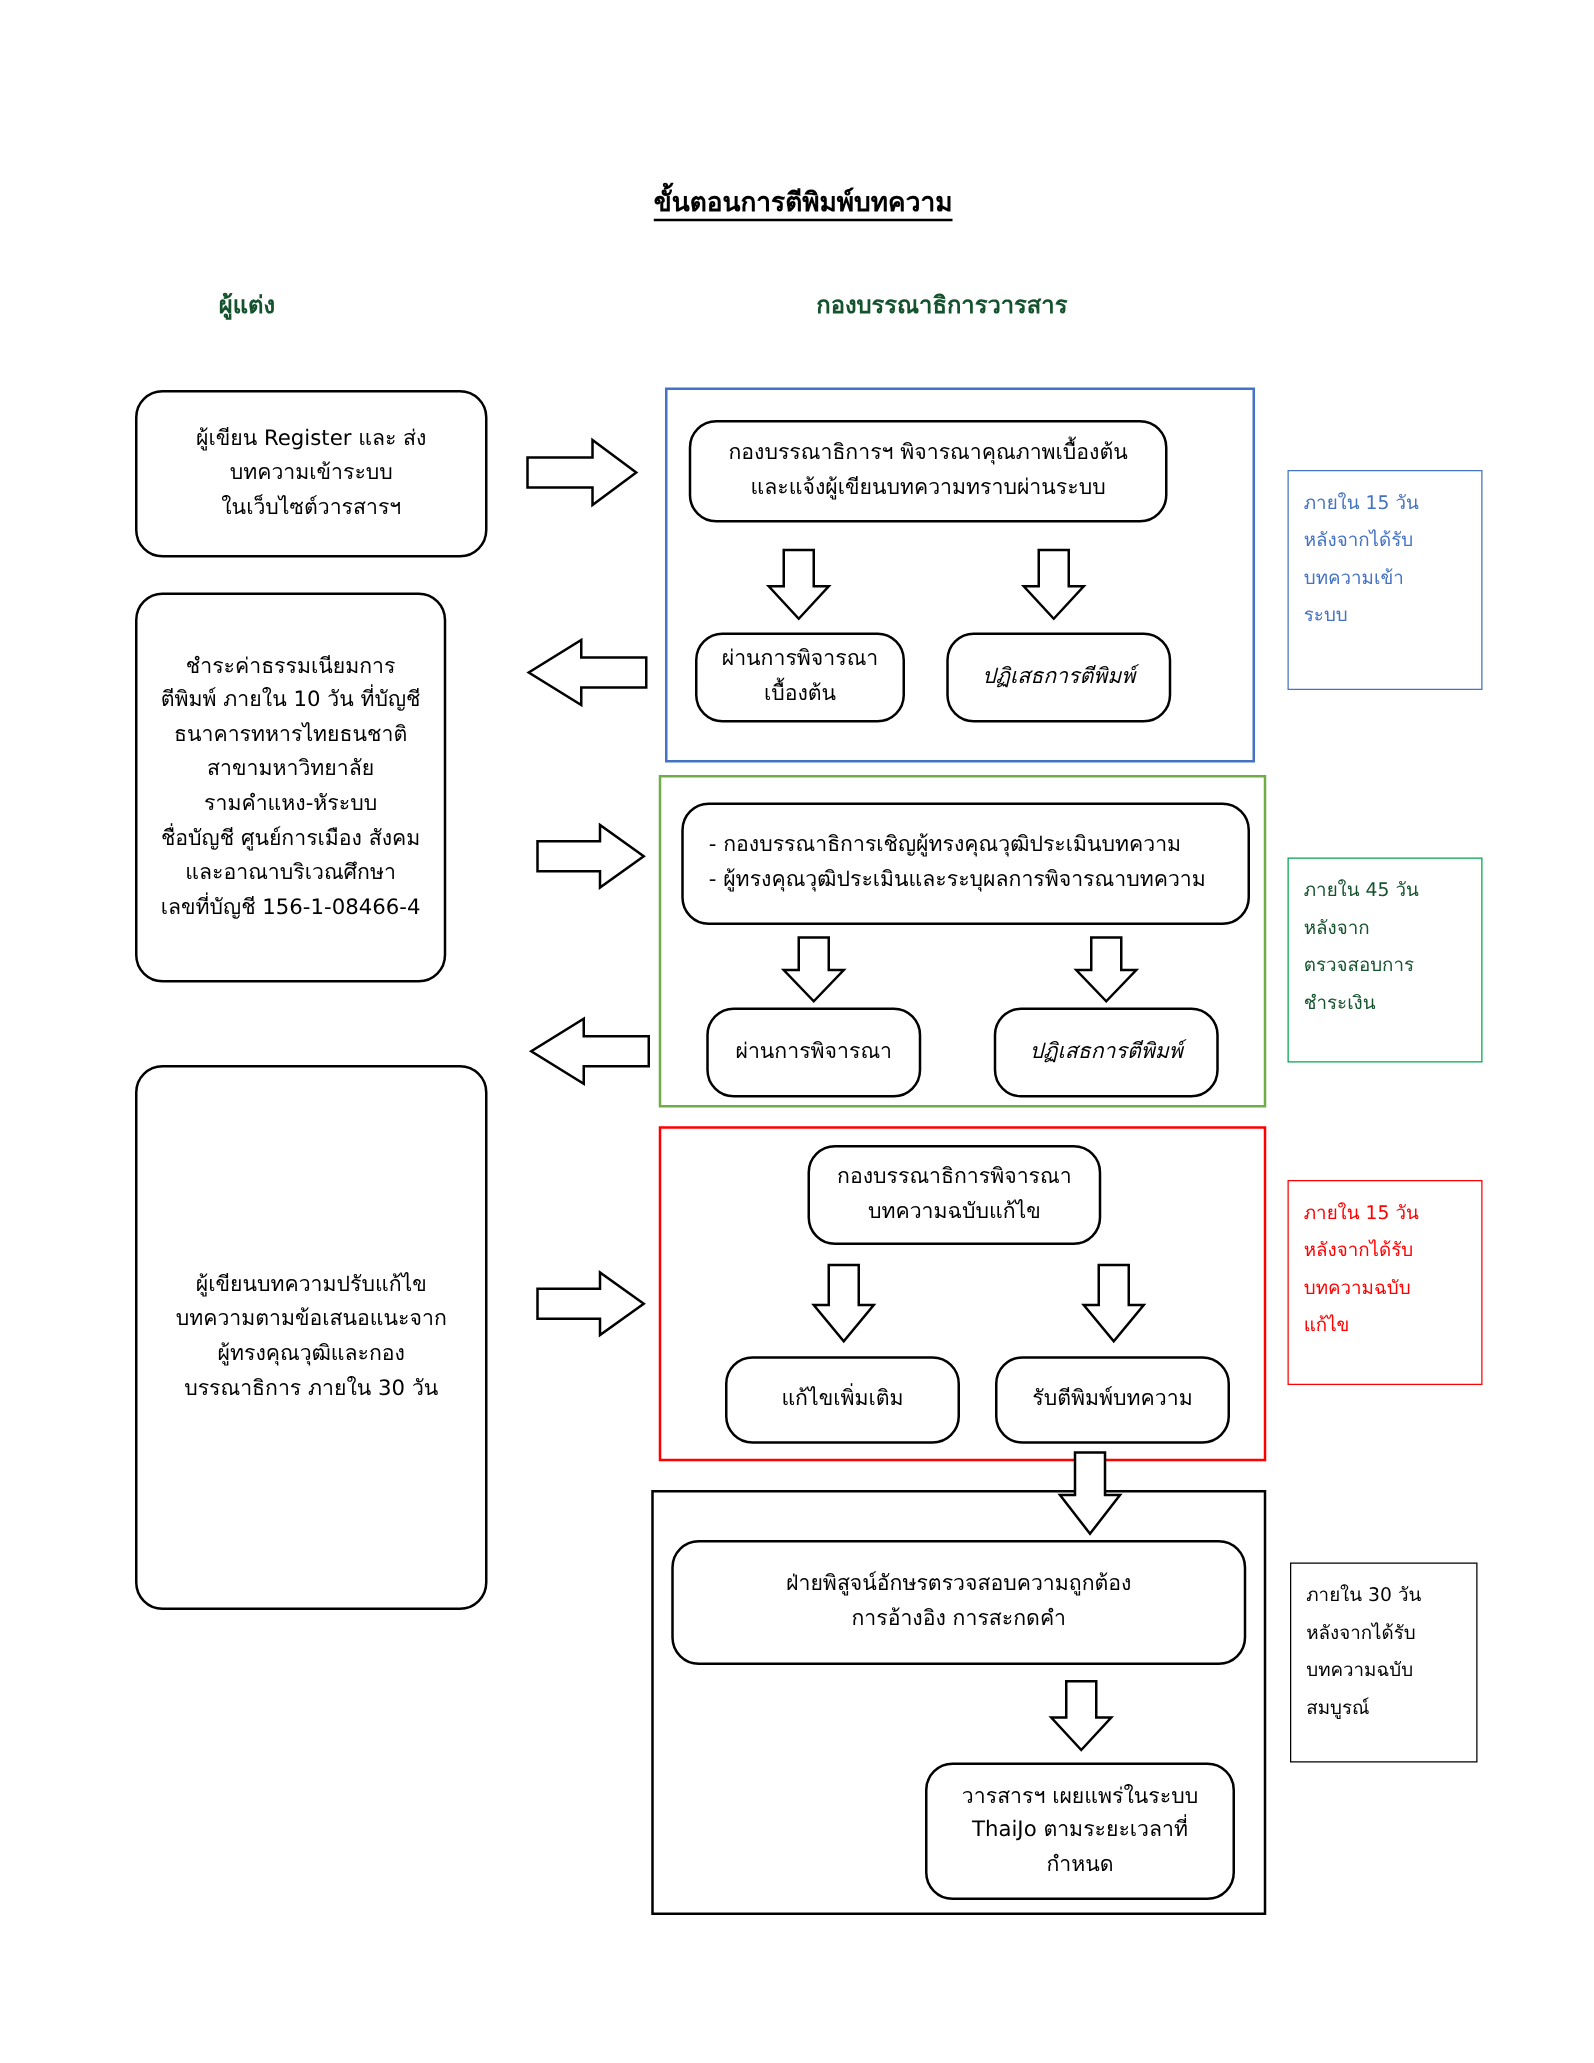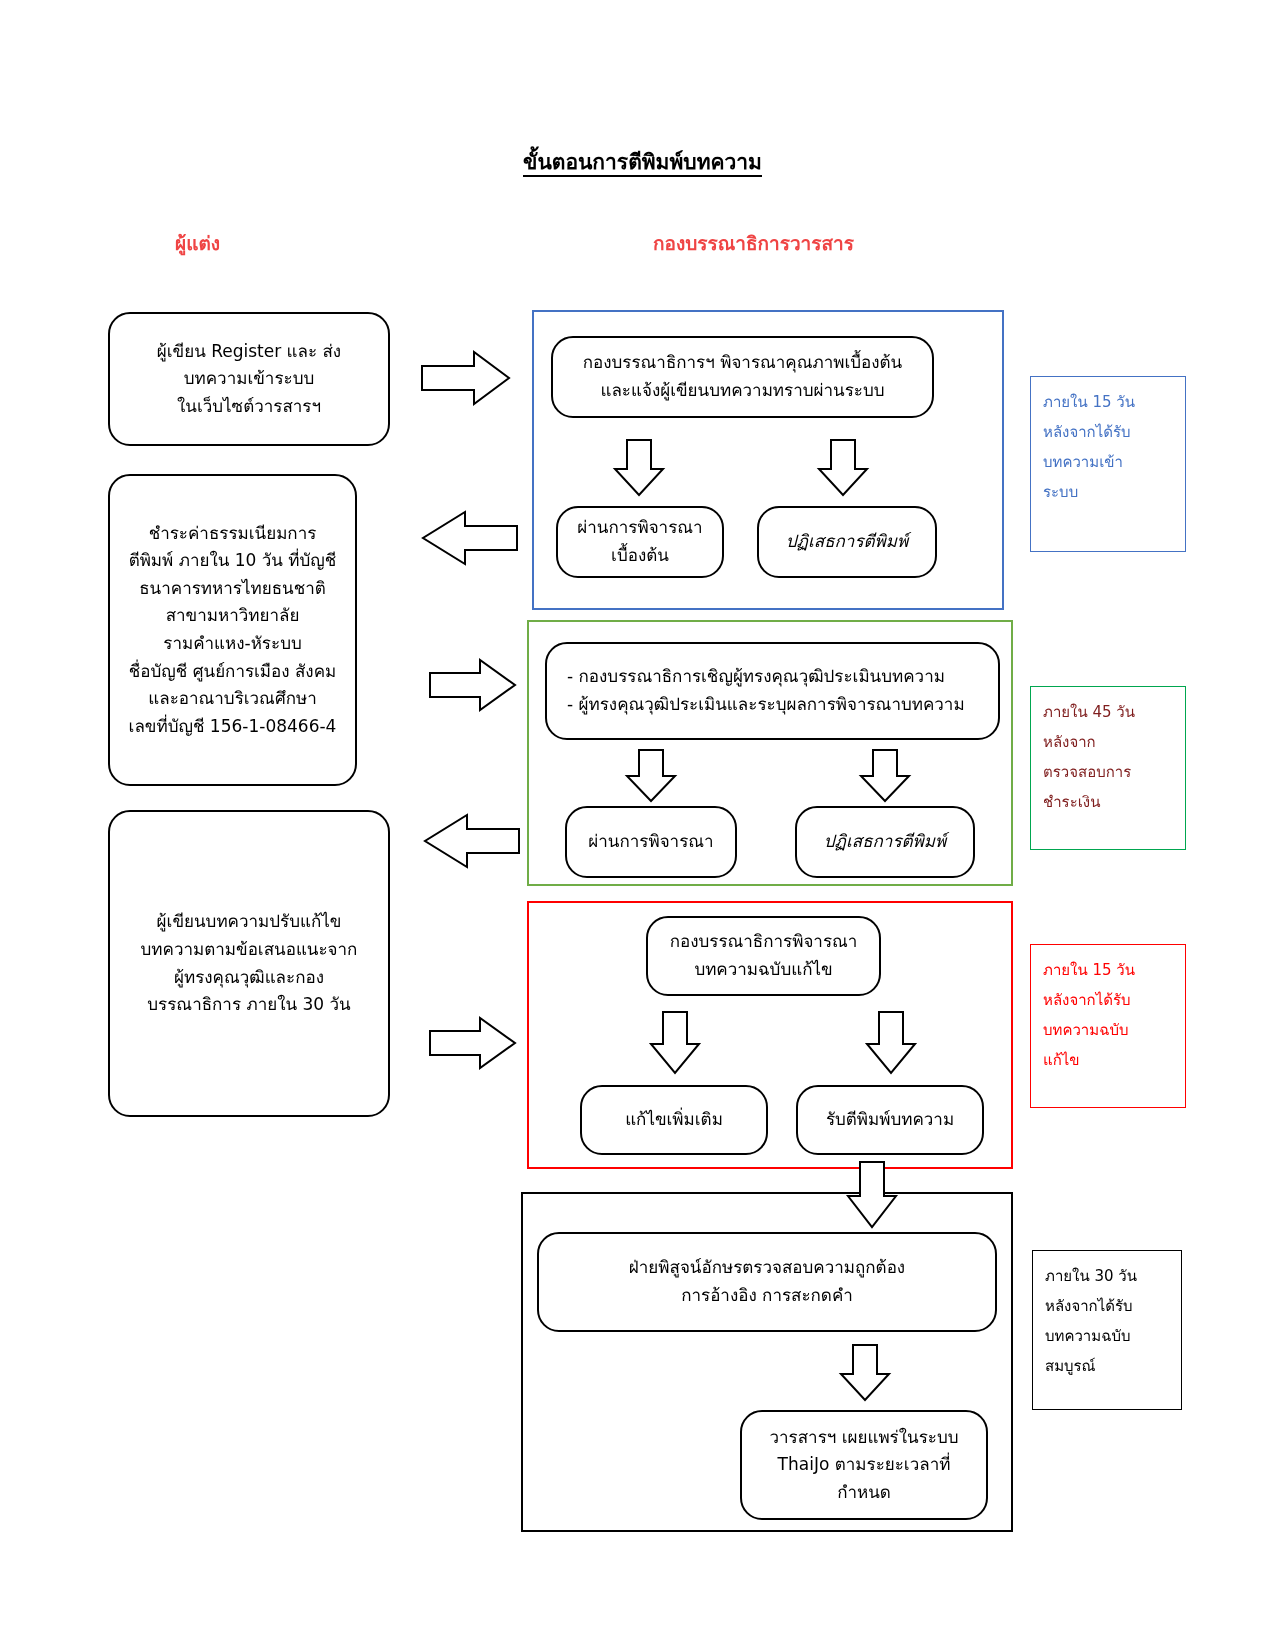--- a/index.html
+++ b/index.html
@@ -29,21 +29,21 @@
   }
   .ttl span {
     border-bottom: 2px solid #000;
     padding-bottom: 1px;
   }
 
   .colhead {
     position: absolute;
     font-size: 19px;
     font-weight: bold;
-    color: #ef4444;
+    color: #14532d;
     white-space: nowrap;
   }
 
   
   .rbox {
     position: absolute;
     box-sizing: border-box;
     border: 2.2px solid #000;
     border-radius: 22px;
     background: #fff;
@@ -83,21 +83,21 @@
     position: absolute;
     box-sizing: border-box;
     border: 1.6px solid #000;
     background: #fff;
     font-size: 15px;
     line-height: 2.0;
     padding: 10px 12px;
     color: #000;
   }
   .note.blue  { border-color: #4472c4; color: #4472c4; }
-  .note.green { border-color: #00a64f; color: #7f1d1d; }
+  .note.green { border-color: #00a64f; color: #14532d; }
   .note.red   { border-color: #ff0000; color: #ff0000; }
   .note.black { border-color: #000; color: #000; }
 
   
   .arrow {
     position: absolute;
   }
   .arrow svg {
     display: block;
     overflow: visible;
@@ -136,21 +136,21 @@
     <div>ชำระค่าธรรมเนียมการ</div>
     <div>ตีพิมพ์ ภายใน 10 วัน ที่บัญชี</div>
     <div>ธนาคารทหารไทยธนชาติ</div>
     <div>สาขามหาวิทยาลัย</div>
     <div>รามคำแหง-หัระบบ</div>
     <div>ชื่อบัญชี ศูนย์การเมือง สังคม</div>
     <div>และอาณาบริเวณศึกษา</div>
     <div>เลขที่บัญชี  156-1-08466-4</div>
   </div>
 
-  <div class="rbox" style="left:108px; top:810px; width:282px; height:307px;text-align:right;">
+  <div class="rbox" style="left:108px; top:852px; width:282px; height:436px;text-align:right;">
     <div>ผู้เขียนบทความปรับแก้ไข</div>
     <div>บทความตามข้อเสนอแนะจาก</div>
     <div>ผู้ทรงคุณวุฒิและกอง</div>
     <div>บรรณาธิการ ภายใน 30 วัน</div>
   </div>
 
   <div class="rbox" style="left:551px; top:336px; width:383px; height:82px;">
     <div>กองบรรณาธิการฯ พิจารณาคุณภาพเบื้องต้น</div>
     <div>และแจ้งผู้เขียนบทความทราบผ่านระบบ</div>
   </div>

